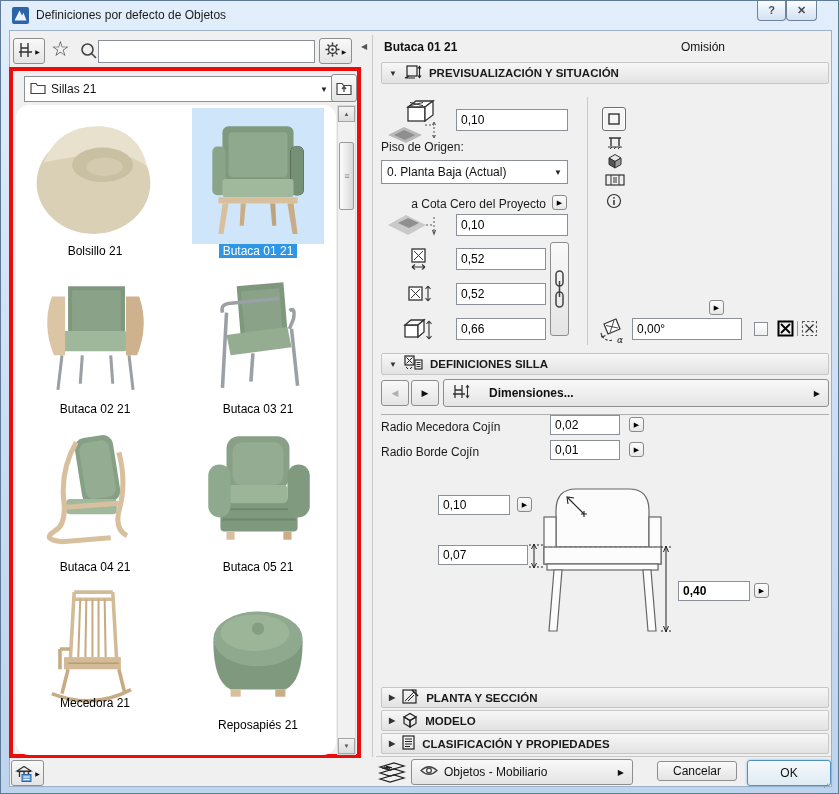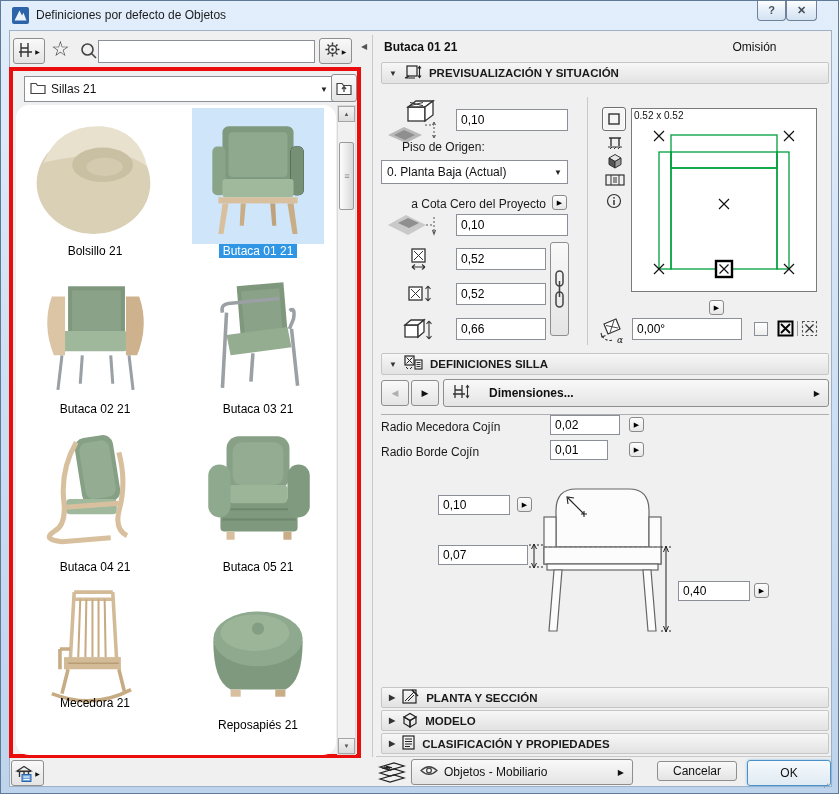--- a/index.html
+++ b/index.html
@@ -258,21 +258,21 @@
         <rect x="7" y="9.5" width="9" height="7" fill="#6fa6e0" stroke="#2d63a8"></rect>
         <line x1="8.5" y1="12" x2="14.5" y2="12" stroke="#fff"></line>
         <line x1="8.5" y1="14.5" x2="14.5" y2="14.5" stroke="#fff"></line>
       </svg>
     <span style="font-size:6px;">▶</span>
   </div>
 
   <div class="abs vline" style="left:371px;top:34px;height:722px;"></div>
 
   <span class="abs" style="left:383px;top:39px;font-weight:bold;">Butaca 01 21</span>
-  <span class="abs" style="left:680px;top:39px;width:147px;text-align:center;">Omisión</span>
+  <span class="abs" style="left:680px;top:39px;width:147px;text-align:left;">Omisión</span>
 
   <div class="sechdr abs" style="left:380px;top:61px;width:448px;height:22px;">
     <span class="tri">▼</span>
     <span><svg width="18" height="15" viewBox="0 0 18 15">
           <rect x="3" y="1" width="10" height="10" fill="none" stroke="#222" stroke-width="1.2"></rect>
           <path d="M1 13 L5 11 M1 13 h10" stroke="#222" stroke-width="1.2" fill="none"></path>
           <path d="M15.5 2 v10 M14 3.5 L15.5 1.5 L17 3.5 M14 10.5 L15.5 12.5 L17 10.5" stroke="#222" stroke-width="1.1" fill="none"></path>
         </svg></span>
     <span>PREVISUALIZACIÓN Y SITUACIÓN</span>
   </div>
@@ -284,21 +284,21 @@
         <rect x="22" y="10" width="17" height="14" fill="#fff" stroke="#333" stroke-width="1.3"></rect>
         <polygon points="22,10 30,4 47,4 39,10" fill="#fff" stroke="#333" stroke-width="1.3"></polygon>
         <polygon points="39,10 47,4 47,18 39,24" fill="#fff" stroke="#333" stroke-width="1.3"></polygon>
         <path d="M24 8.7 L37 5.5 M37 8.7 L24 5.5" stroke="#333" stroke-width="1"></path>
         <path d="M39 28 h9 M48 26 v14" stroke="#555" stroke-width="1" stroke-dasharray="2,2" fill="none"></path>
         <path d="M46.5 28 L48 25 L49.5 28 M46.5 38 L48 41 L49.5 38" stroke="#555" stroke-width="1" fill="none"></path>
       </svg>
   </span>
   <input class="abs fld" style="left: 455px; top: 108px; width: 112px; height: 22px;" value="0,10">
 
-  <span class="abs lbl" style="left:380px;top:139px;margin-left:21px;">Piso de Origen:</span>
+  <span class="abs lbl" style="left:380px;top:139px;">Piso de Origen:</span>
   <div class="combo abs" style="left:380px;top:159px;width:187px;height:24px;">
     <span>0. Planta Baja (Actual)</span>
     <span class="caret">▼</span>
   </div>
 
   <span class="abs lbl" style="left:385px;top:196px;width:160px;text-align:right;">a Cota Cero del Proyecto</span>
   <div class="fly abs" style="left:551px;top:194px;">▶</div>
 
   <span class="abs" style="left:385px;top:210px;">
     <svg width="60" height="30" viewBox="0 0 60 30">
@@ -377,41 +377,20 @@
       </svg>
   </span>
   <span class="abs modebtn" style="left:604px;top:191px;width:17px;height:17px;">
     <svg width="16" height="16" viewBox="0 0 16 16">
         <circle cx="8" cy="8" r="6.5" fill="none" stroke="#333" stroke-width="1.2"></circle>
         <circle cx="8" cy="4.8" r="0.9" fill="#333"></circle>
         <path d="M8 7 v5" stroke="#333" stroke-width="1.5"></path>
       </svg>
   </span>
 
-  <div class="abs" style="left:630px;top:107px;width:186px;height:184px;background:#fff;border:1px solid #7a7a7a;">
-    <span class="abs" style="left:2px;top:1px;font-size:10px;">0.52 x 0.52</span>
-    <svg class="abs" style="left:0;top:0;" width="184" height="182" viewBox="0 0 184 182">
-      <g stroke="#00a03c" stroke-width="1.3" fill="none">
-        <rect x="39" y="26" width="106" height="33"></rect>
-        <rect x="27" y="43" width="12" height="117"></rect>
-        <rect x="145" y="43" width="12" height="117"></rect>
-        <rect x="39" y="43" width="106" height="117"></rect>
-        <line x1="39" y1="59" x2="145" y2="59"></line>
-      </g>
-      <g stroke="#111" stroke-width="1.2">
-        <path d="M22 22 l10 10 M32 22 l-10 10"></path>
-        <path d="M152 22 l10 10 M162 22 l-10 10"></path>
-        <path d="M22 155 l10 10 M32 155 l-10 10"></path>
-        <path d="M152 155 l10 10 M162 155 l-10 10"></path>
-        <path d="M87 90 l10 10 M97 90 l-10 10"></path>
-      </g>
-      <rect x="84" y="152" width="16" height="16" fill="#fff" stroke="#000" stroke-width="2.4"></rect>
-      <path d="M87.5 155.5 l9 9 M96.5 155.5 l-9 9" stroke="#111" stroke-width="1.2"></path>
-    </svg>
-  </div>
 
   <span class="abs lbl" style="left:658px;top:315px;">Relativo</span>
   <div class="fly abs" style="left:708px;top:299px;">▶</div>
 
   <span class="abs" style="left:599px;top:315px;">
     <svg width="30" height="28" viewBox="0 0 30 28">
         <polygon points="4,8 16,3 20,13 8,18" fill="#fff" stroke="#333" stroke-width="1.2"></polygon>
         <path d="M6 9.5 L18 12 M14 4.5 L10 16.5" stroke="#333" stroke-width="0.9"></path>
         <path d="M2 20 Q6 26 14 24" stroke="#333" stroke-width="1.1" fill="none" stroke-dasharray="2.5,2"></path>
         <path d="M1 17 L2 21 L5.5 19.5" fill="none" stroke="#333" stroke-width="1.1"></path>
@@ -460,27 +439,27 @@
     <span style="font-weight:bold;padding-left:12px;">Dimensiones...</span>
     <span style="margin-left:auto;font-size:8px;">▶</span>
   </div>
   <div class="abs hline" style="left:380px;top:413px;width:448px;background:#aeaeae;"></div>
 
   <span class="abs lbl" style="left:380px;top:419px;">Radio Mecedora Cojín</span>
   <input class="abs fld" style="left: 549px; top: 414px; width: 70px; height: 20px;" value="0,02">
   <div class="fly abs" style="left:628px;top:416px;">▶</div>
 
   <span class="abs lbl" style="left:380px;top:444px;">Radio Borde Cojín</span>
-  <input class="abs fld" style="left: 549px; top: 439px; width: 58px; height: 20px;" value="0,01">
+  <input class="abs fld" style="left: 549px; top: 439px; width: 70px; height: 20px;" value="0,01">
   <div class="fly abs" style="left:628px;top:441px;">▶</div>
 
   <input class="abs fld" style="left: 437px; top: 494px; width: 72px; height: 20px;" value="0,10">
   <div class="fly abs" style="left:516px;top:496px;">▶</div>
   <input class="abs fld" style="left: 437px; top: 544px; width: 90px; height: 20px;" value="0,07">
-  <input class="abs fld" style="left: 677px; top: 580px; width: 72px; height: 20px;" value="0,40">
+  <input class="abs fld" style="left: 677px; top: 580px; width: 72px; height: 20px; font-weight: bold;" value="0,40">
   <div class="fly abs" style="left:753px;top:582px;">▶</div>
 
   <svg class="abs" style="left:520px;top:478px;" width="170" height="165" viewBox="0 0 170 165">
     <g stroke="#666" stroke-width="1.2" fill="#fcfcfc">
       <path d="M35 68 V32 Q35 10 55 10 H108 Q128 10 128 32 V68 Z"></path>
       <rect x="23" y="38" width="12" height="47"></rect>
       <rect x="128" y="38" width="12" height="47"></rect>
       <rect x="23" y="68" width="117" height="17"></rect>
       <rect x="26" y="85" width="111" height="6"></rect>
       <path d="M33 91 L28 152 H36 L41 91 Z"></path>

